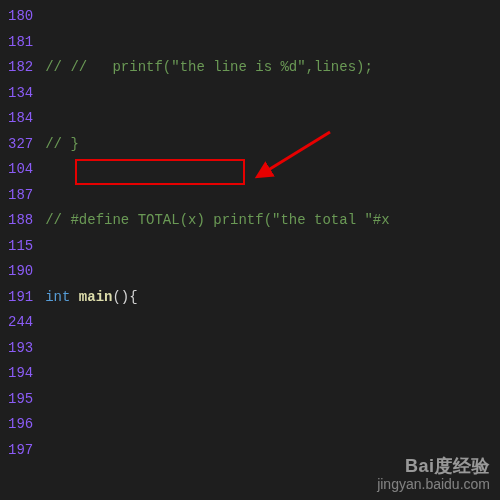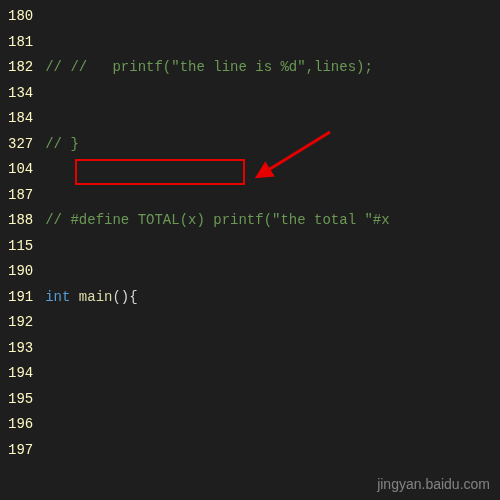--- a/index.html
+++ b/index.html
@@ -12,40 +12,40 @@
     height: 500px;
     overflow: hidden;
     position: relative;
   }
   .editor {
     display: flex;
     height: 100%;
   }
   .gutter {
     background: #1e1e1e;
-    color: #fef9c3;
+    color: #8b5cf6;
     text-align: right;
     padding: 4px 12px 4px 8px;
     user-select: none;
     line-height: 25.5px;
   }
   .code {
     flex: 1;
     padding: 4px 0;
     line-height: 25.5px;
     color: #d4d4d4;
     white-space: pre;
     position: relative;
   }
   .line { height: 25.5px; }
   .comment { color: #6a9955; }
   .keyword-define { color: #c586c0; }
   .macro-name { color: #569cd6; }
   .type { color: #569cd6; text-align: center; }
-  .func { color: #dcdcaa; }
+  .func { color: #dcdcaa; font-weight: bold; }
   .plain { color: #d4d4d4; }
   .highlight-box {
     border: 2px solid #e60000;
     position: absolute;
     left: 30px;
     top: 159px;
     width: 166px;
     height: 22px;
     pointer-events: none;
   }
@@ -77,21 +77,21 @@
       <div class="line">182</div>
       <div class="line">134</div>
       <div class="line">184</div>
       <div class="line">327</div>
       <div class="line">104</div>
       <div class="line">187</div>
       <div class="line">188</div>
       <div class="line">115</div>
       <div class="line">190</div>
       <div class="line">191</div>
-      <div class="line">192</div>
+      <div class="line">244</div>
       <div class="line">193</div>
       <div class="line">194</div>
       <div class="line">195</div>
       <div class="line">196</div>
       <div class="line">197</div>
     </div>
   <div class="code">
     <div class="line"><span class="comment">// //   printf("the line is %d",lines);</span></div>
     <div class="line"><span class="comment">// }</span></div>
     <div class="line"><span class="comment">// #define TOTAL(x) printf("the total "#x</span></div>
@@ -115,14 +115,15 @@
         <marker id="ah" markerWidth="8" markerHeight="8" refX="2" refY="3" orient="auto">
           <polygon points="0 0, 6 3, 0 6" fill="#e60000"></polygon>
         </marker>
       </defs>
       <line x1="80" y1="5" x2="15" y2="45" stroke="#e60000" stroke-width="3" marker-end="url(#ah)"></line>
     </svg>
   </div>
 </div>
 
 <div class="watermark">
+  <div class="big">Bai度经验</div>
   <div class="small">jingyan.baidu.com</div>
 </div>
 
 </body></html>

